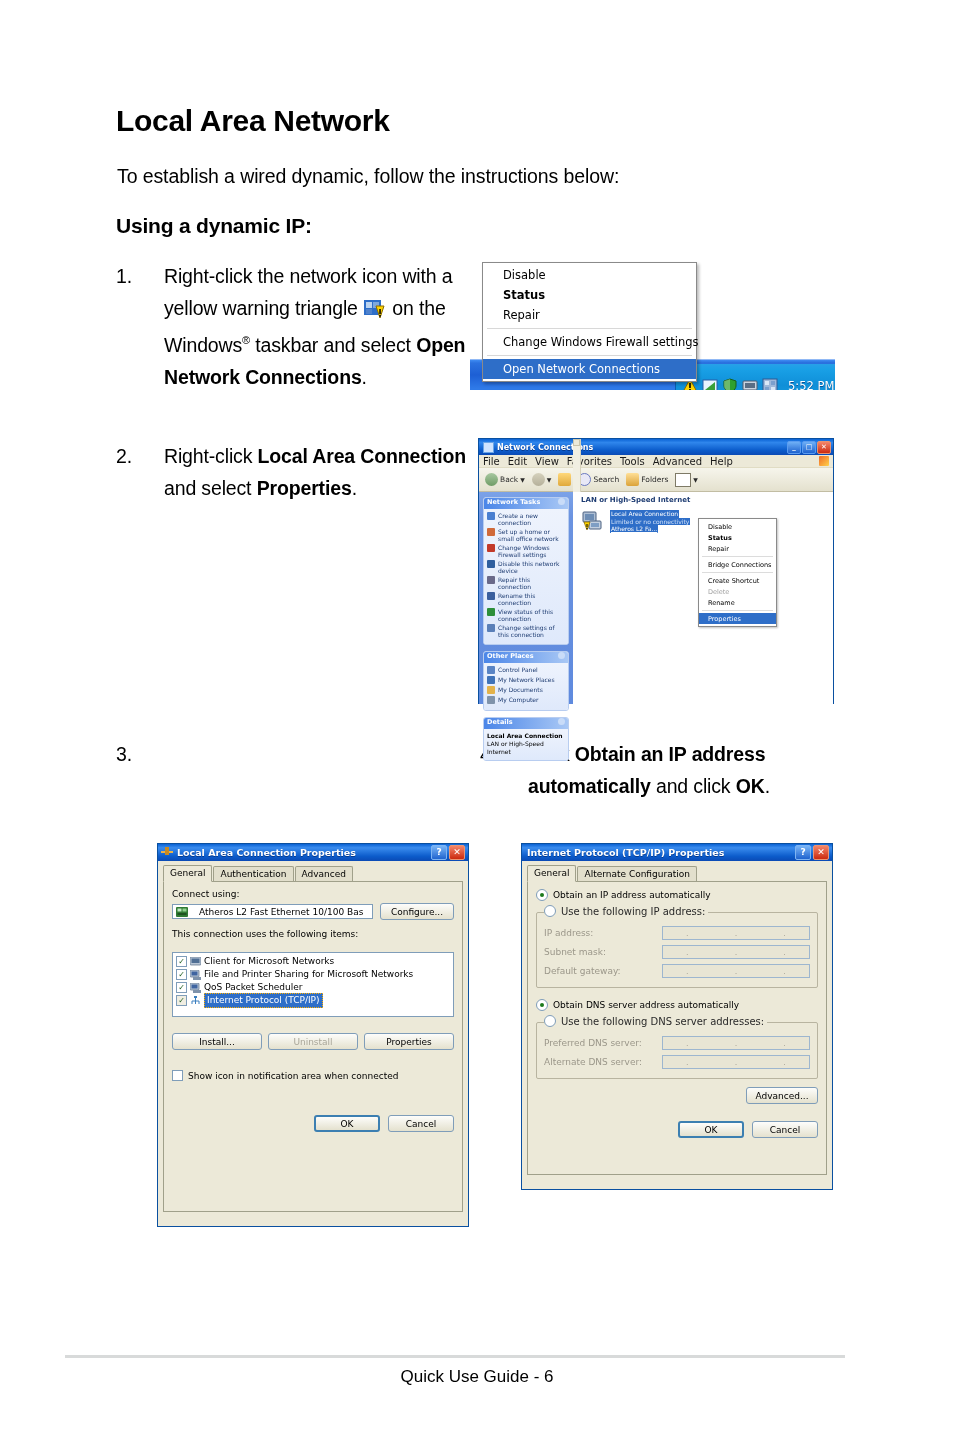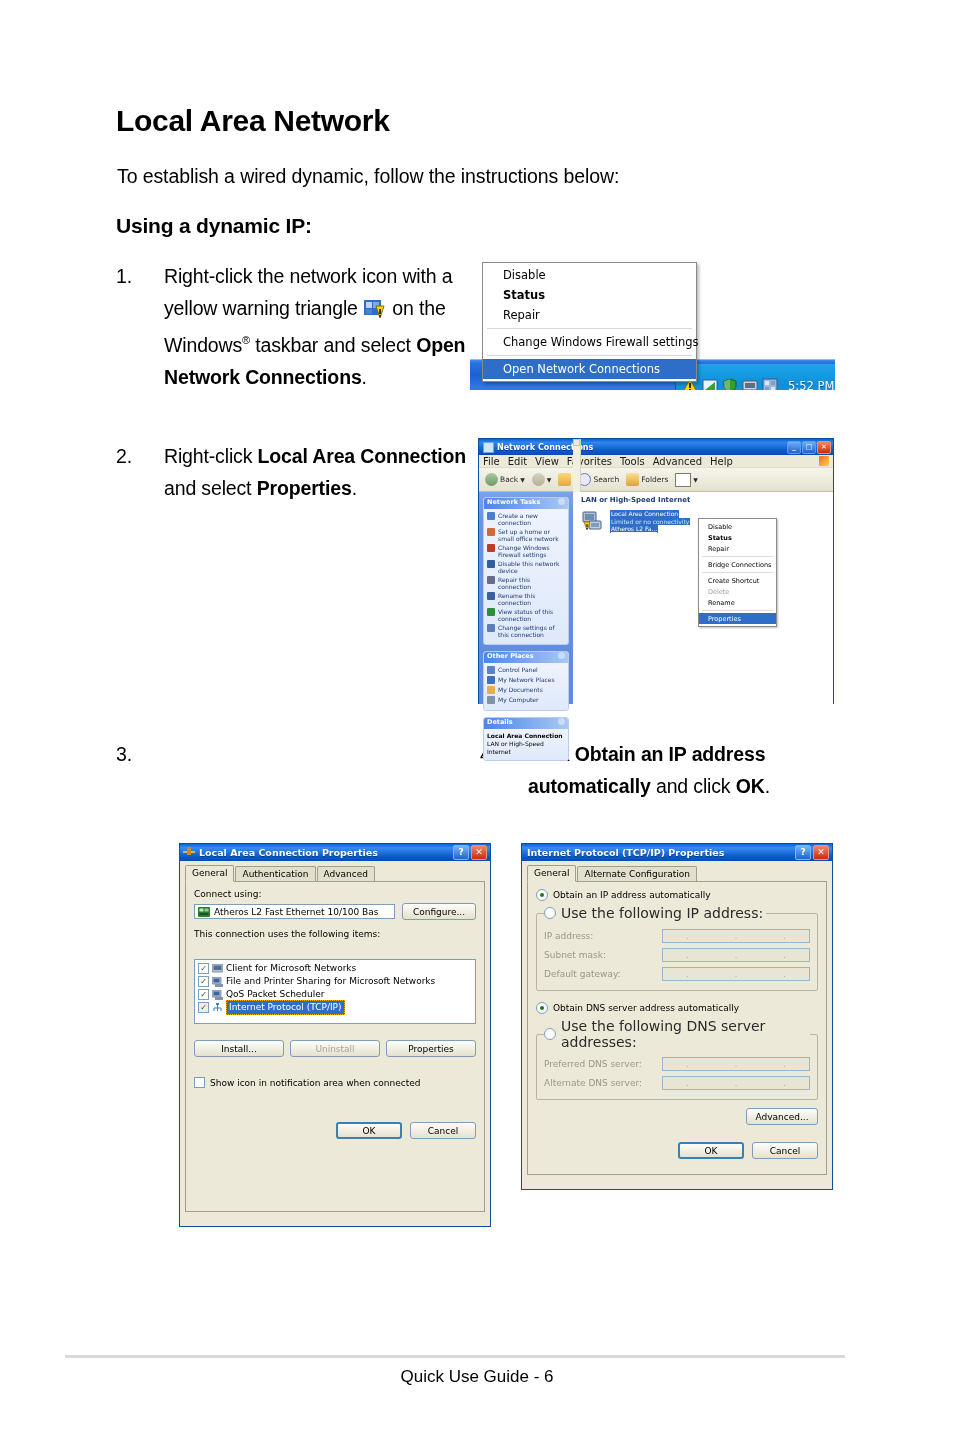--- a/index.html
+++ b/index.html
@@ -158,31 +158,31 @@
   .btn.dis{color:#a9a699;}
   .listbox{background:#fff;border:1px solid #7f9db9;box-sizing:border-box;padding:2px 3px;}
   .li-row{display:flex;align-items:center;gap:3px;font-size:9px;line-height:13px;height:13px;}
   .cb{width:9px;height:9px;border:1px solid #7f9db9;background:#fff;flex:0 0 auto;
       display:flex;align-items:center;justify-content:center;font-size:8px;line-height:1;color:#1a5c1a;}
   .cb.on::after{content:"\2713";font-size:8px;color:#215f21;}
   .cb.dim{background:#f0eee2;}
   .mini-ic{width:11px;height:10px;flex:0 0 auto;position:relative;}
   .sel-row{background:#2e6ec8;color:#fff;padding:0 2px;border:1px dotted #ffb000;}
   fieldset.grp{border:1px solid #b8b4a0;border-radius:2px;margin:0;padding:5px 7px 7px 7px;}
-  fieldset.grp legend{font-size:14px;padding:0 3px;color:#2a2a2a;margin-top:15px;}
+  fieldset.grp legend{font-size:10px;padding:0 3px;color:#2a2a2a;margin-top:15px;}
   .radio{width:10px;height:10px;border-radius:50%;border:1px solid #7f9db9;background:#fff;
          flex:0 0 auto;display:flex;align-items:center;justify-content:center;}
   .radio.on::after{content:"";width:4px;height:4px;border-radius:50%;background:#1c7a1c;}
   .r-row{display:flex;align-items:center;gap:5px;font-size:9px;margin-bottom:4px;}
   .ipbox{background:#e8e5d4;border:1px solid #9db6cf;height:14px;box-sizing:border-box;
          display:flex;align-items:center;justify-content:space-around;font-size:8px;color:#aaa69a;}
   .dimtxt{color:#9b978a;}
 
   
-  #fig3{left:179px;top:843px;width:312px;height:384px;}
+  #fig3{left:157px;top:843px;width:312px;height:384px;}
   
   #fig4{left:521px;top:843px;width:312px;height:347px;}
 </style>
 </head>
 <body>
 
 <div class="page">
 
   <h1 class="doc-title">Local Area Network</h1>
   <div class="intro">To establish a wired dynamic, follow the instructions below:</div>
@@ -446,33 +446,33 @@
     <div class="dlg-inner">
       <div class="tabstrip">
         <div class="tab active">General</div>
         <div class="tab">Authentication</div>
         <div class="tab">Advanced</div>
       </div>
       <div class="tabpanel" style="height:330px;">
 
         <div class="lbl" style="margin-bottom:4px;">Connect using:</div>
         <div style="display:flex;gap:7px;align-items:center;margin-bottom:9px;">
-          <div class="txtbox" style="flex:1 1 auto;gap:4px;">
+          <div class="txtbox" style="flex:1 1 auto;gap:11px;">
             <span style="width:12px;height:10px;flex:0 0 auto;"><svg width="12" height="10" viewBox="0 0 12 10">
                   <rect x="0" y="0" width="12" height="10" rx="1" fill="#2f7a33"></rect>
                   <rect x="1.5" y="1.5" width="4" height="3" fill="#bfe8bf"></rect>
                   <rect x="6.5" y="1.5" width="4" height="3" fill="#8fd08f"></rect>
                   <rect x="1.5" y="6" width="9" height="2" fill="#1d521f"></rect>
                 </svg></span>
             <span>Atheros L2 Fast Ethernet 10/100 Bas</span>
           </div>
           <div class="btn" style="width:74px;flex:0 0 auto;">Configure...</div>
         </div>
 
-        <div class="lbl" style="margin-bottom:20px;">This connection uses the following items:</div>
+        <div class="lbl" style="margin-bottom:13px;">This connection uses the following items:</div>
         <div class="listbox" style="height:65px;margin-bottom:16px;">
           <div class="li-row">
             <span class="cb on"></span>
             <span class="mini-ic"><svg width="11" height="10" viewBox="0 0 11 10">
                   <rect x="0" y="0" width="11" height="8" rx="1" fill="#b9c6d6" stroke="#566a84" stroke-width=".7"></rect>
                   <rect x="1.5" y="1.5" width="8" height="4.5" fill="#4f6e94"></rect>
                 </svg></span>
             <span>Client for Microsoft Networks</span>
           </div>
           <div class="li-row">

